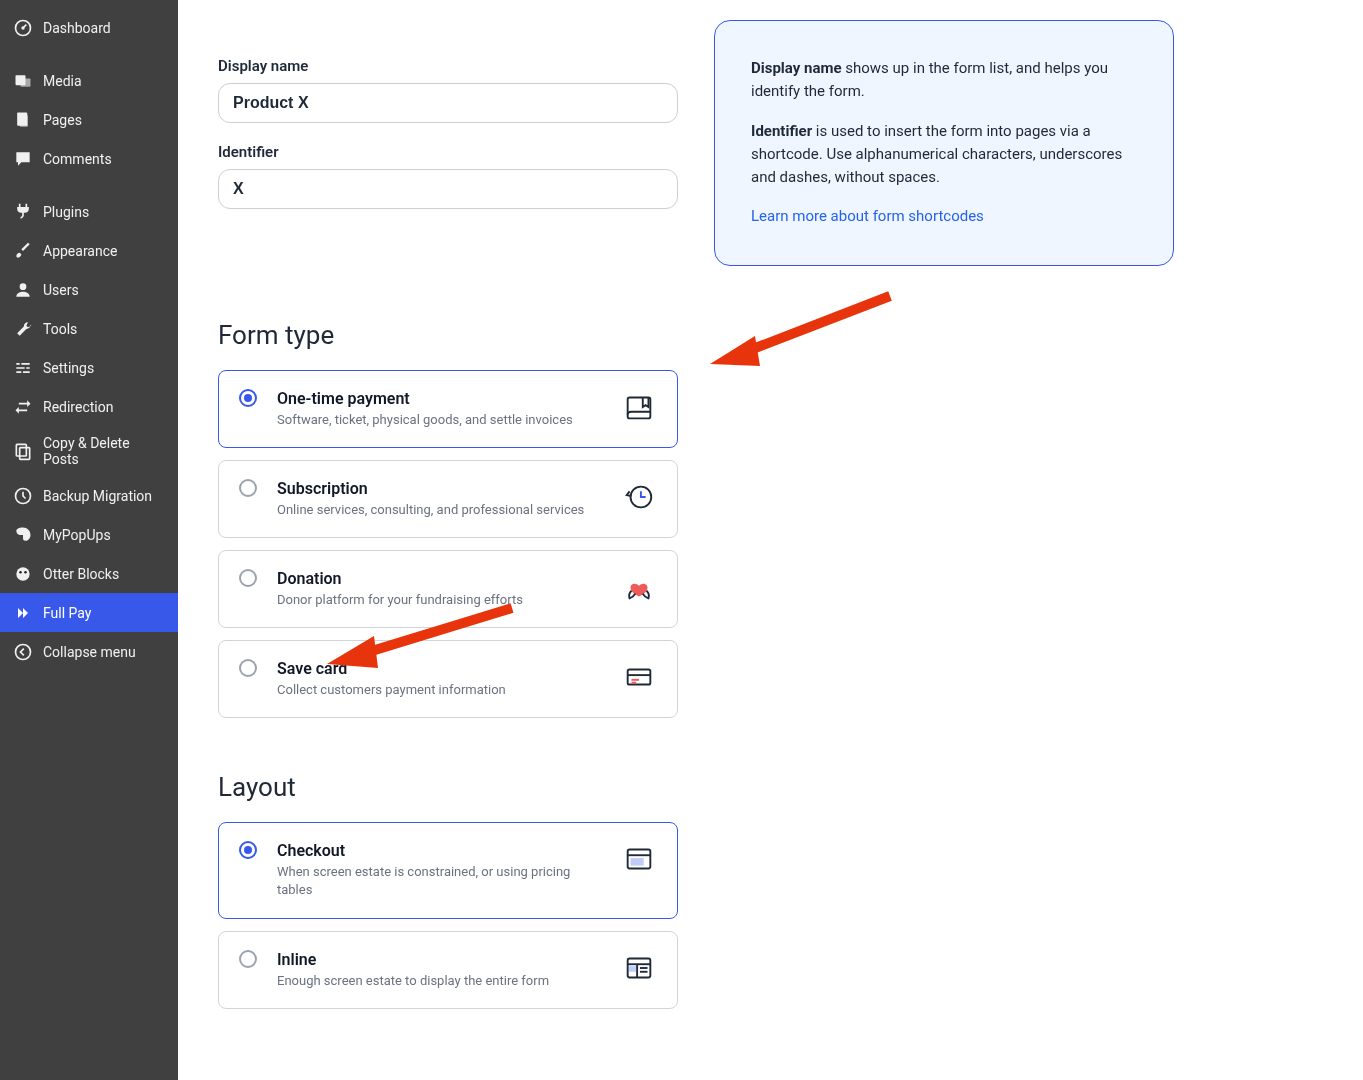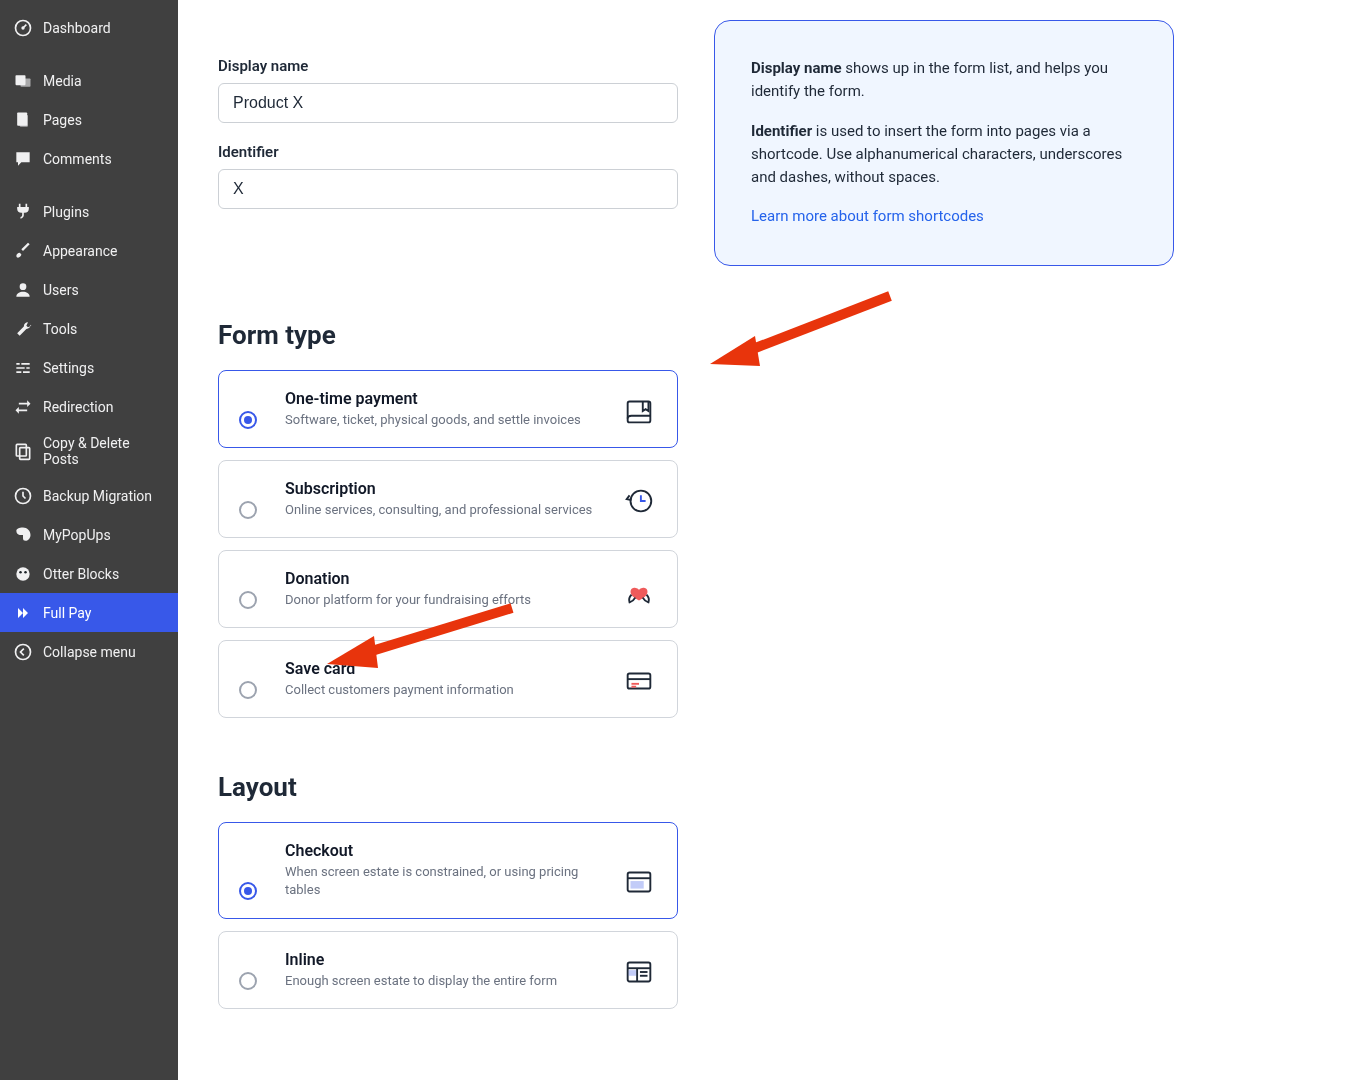--- a/index.html
+++ b/index.html
@@ -18,31 +18,31 @@
 .flyout { position: absolute; left: 178px; top: 600px; width: 183px; background: #0a0a0a; padding: 10px 0; border-bottom-right-radius: 3px; }
 .fly-item { padding: 8px 18px; font-size: 14px; color: #f0f0f1; cursor: pointer; }
 .fly-item.current { color: #40c471; border-left: 3px solid #40c471; padding-left: 15px; }
 .fly-item.green { color: #40c471; }
 
 
 .main { position: absolute; left: 178px; top: 0; right: 0; bottom: 0; background: #fff; padding: 20px 40px; overflow: hidden; }
 .cols { display: flex; gap: 36px; align-items: center; }
 .leftcol { width: 460px; }
 .field-label { font-weight: 600; font-size: 15px; color: #1f2937; margin-bottom: 8px; display: block; }
-.text-input { width: 100%; padding: 10px 14px; border: 1px solid #ccd0d5; border-radius: 6px; font-size: 16px; color: #1f2937; }
+.text-input { width: 100%; padding: 10px 14px; border: 1px solid #ccd0d5; border-radius: 12px; font-size: 16px; color: #1f2937; font-weight: bold; }
 .field-wrap { margin-bottom: 20px; }
 .help-box { flex: 1; max-width: 460px; background: #f0f6ff; border: 1px solid #3858e9; border-radius: 16px; padding: 36px; font-size: 15px; line-height: 1.55; color: #1f2937; }
 .help-box p { margin-bottom: 16px; }
 .help-box a { color: #2563eb; text-decoration: none; }
 .help-box strong { font-weight: 700; }
 
-.section-heading { font-size: 26px; font-weight: 700; color: #1f2937; margin: 54px 0 20px; }
+.section-heading { font-size: 26px; font-weight: 400; color: #1f2937; margin: 54px 0 20px; }
 
 .options { display: flex; flex-direction: column; gap: 12px; width: 460px; }
-.opt { display: flex; align-items: flex-end; gap: 28px; padding: 18px 20px; border: 1px solid #d1d5db; border-radius: 8px; cursor: pointer; background: #fff; }
+.opt { display: flex; align-items: flex-start; gap: 20px; padding: 18px 20px; border: 1px solid #d1d5db; border-radius: 8px; cursor: pointer; background: #fff; }
 .opt.selected { border-color: #3858e9; }
 .radio { width: 18px; height: 18px; border-radius: 50%; border: 2px solid #9ca3af; flex-shrink: 0; position: relative; }
 .opt.selected .radio { border-color: #3858e9; }
 .opt.selected .radio::after { content: ''; position: absolute; width: 8px; height: 8px; background: #3858e9; border-radius: 50%; top: 3px; left: 3px; }
 .opt-text { flex: 1; }
 .opt-title { font-weight: 600; font-size: 16px; color: #111827; margin-bottom: 3px; }
 .opt-desc { font-size: 13px; color: #6b7280; line-height: 1.4; }
 .opt-icon { width: 36px; height: 36px; flex-shrink: 0; display: flex; align-items: center; justify-content: center; }
 .opt-icon svg { width: 34px; height: 34px; }
 

